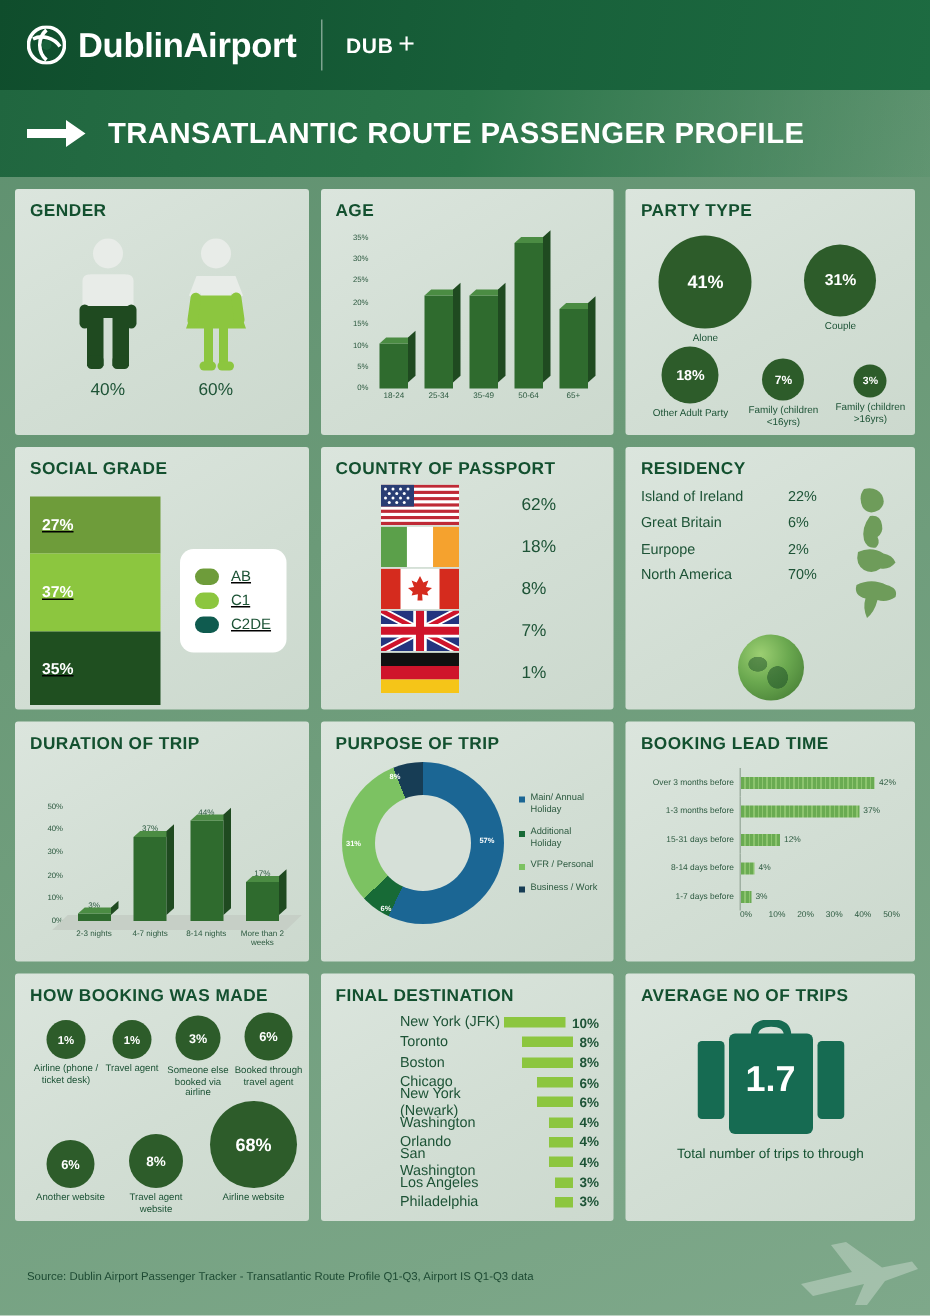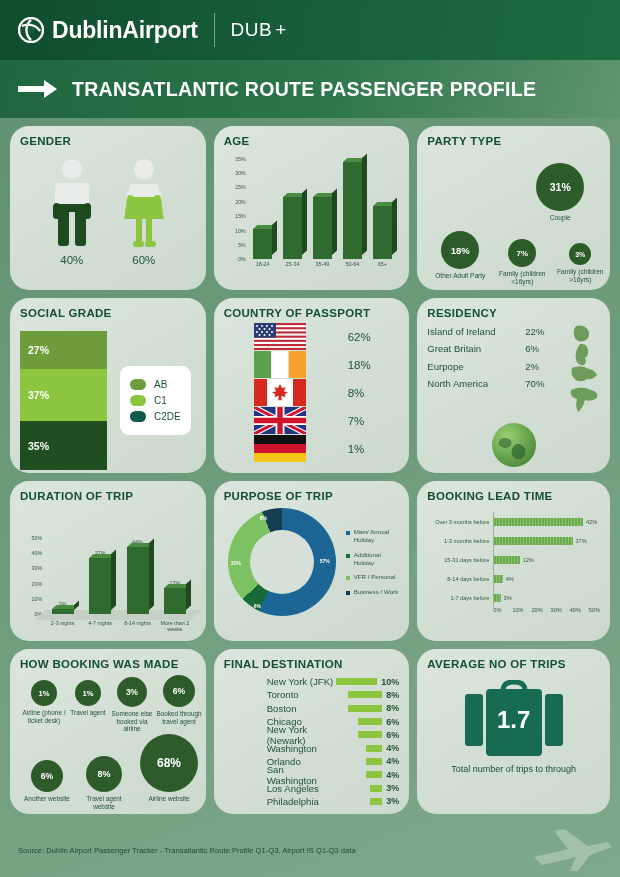--- a/index.html
+++ b/index.html
@@ -11,36 +11,36 @@
   }
   
   .brandbar {
     height:60px; background:linear-gradient(100deg,#0f4d2c 0%,#18603a 55%,#1d6b41 100%);
     display:flex; align-items:center; padding:0 18px; position:relative; z-index:3;
   }
   .logo-mark { width:26px; height:26px; position:relative; flex:0 0 auto; }
   .logo-mark svg { display:block; }
   .brand-name { color:#fff; font-size:23px; font-weight:bold; letter-spacing:-.2px; margin-left:8px; }
   .brand-div { width:1px; height:34px; background:rgba(255,255,255,.45); margin:0 16px; }
-  .dub { color:#fff; font-size:19px; font-weight:normal; letter-spacing:.5px; }
+  .dub { color:#fff; font-size:14px; font-weight:bold; letter-spacing:.5px; }
   .dubplus { color:#fff; font-size:19px; font-weight:300; margin-left:3px; }
 
   .titlebar {
     height:58px; background:linear-gradient(100deg,#20663f 0%,#2a7549 50%,#31815222 100%);
     display:flex; align-items:center; padding:0 18px; position:relative; z-index:3;
   }
   .arrow-icon { width:40px; height:22px; flex:0 0 auto; }
   .page-title { color:#fff; font-size:19.5px; font-weight:bold; letter-spacing:.3px; margin-left:14px; }
 
   
   .grid { padding:8px 10px 0 10px; display:flex; flex-direction:column; gap:8px; position:relative; z-index:2; }
   .row { display:flex; gap:8px; }
   .card {
     background:linear-gradient(150deg,#dbe5dd 0%,#d2ded4 55%,#ccd9ce 100%);
-    border-radius:19px; padding:9px 10px; position:relative; overflow:hidden;
+    border-radius:2px; padding:9px 10px; position:relative; overflow:hidden;
   }
   .c1 { width:199px; } .c2 { width:199px; } .c3 { width:196px; }
   .card-title { color:#13502f; font-size:11.5px; font-weight:bold; letter-spacing:.3px; }
 
   
   .r1 { height:164px; }
   .gender-figs { display:flex; justify-content:center; gap:14px; margin-top:10px; }
   .fig { width:58px; text-align:center; }
   .fig svg { display:block; margin:0 auto; }
   .fig-pct { color:#1d5336; font-size:11.5px; margin-top:5px; }
@@ -59,21 +59,21 @@
   .age-labels span { width:26px; text-align:center; font-size:5.4px; color:#2d5a40; }
 
   
   .party { position:relative; height:140px; margin-top:4px; }
   .party-item { position:absolute; text-align:center; }
   .bubble { border-radius:50%; background:#2d5c2a; color:#fff; display:flex; align-items:center; justify-content:center; font-weight:bold; margin:0 auto; }
   .bub-label { color:#1d5336; font-size:6.6px; line-height:1.15; margin-top:3px; }
 
   
   .r2 { height:175px; }
-  .sg-wrap { display:flex; margin-top:12px; align-items:center; }
+  .sg-wrap { display:flex; margin-top:12px; align-items:center;text-decoration:underline; }
   .sg-stack { width:87px; }
   .sg-seg { color:#fff; font-size:10.5px; font-weight:bold; display:flex; align-items:center; padding-left:8px; }
   .sg-legend { background:#fff; border-radius:9px; padding:8px 10px; margin-left:13px; }
   .sg-li { display:flex; align-items:center; gap:8px; margin:5px 0; }
   .sg-dot { width:16px; height:11px; border-radius:6px; }
   .sg-name { color:#1d5336; font-size:10px; }
 
   
   .pp-row { display:flex; align-items:center; margin-top:1px; }
   .flag { width:52px; height:27px; margin-left:30px; border:0; position:relative; overflow:hidden; }
@@ -264,20 +264,24 @@
           <span>35-49</span>
           <span>50-64</span>
           <span>65+</span>
         </div>
       </div>
     </div>
 
     <div class="card c3 r1">
       <div class="card-title">PARTY TYPE</div>
       <div class="party">
+        <div class="party-item" style="left:6px; top:6px; width:74px;">
+          <div class="bubble" style="width:62px;height:62px;font-size:12px">41%</div>
+          <div class="bub-label">Alone</div>
+        </div>
         <div class="party-item" style="left:100px; top:12px; width:66px;">
           <div class="bubble" style="width:48px;height:48px;font-size:10.5px">31%</div>
           <div class="bub-label">Couple</div>
         </div>
         <div class="party-item" style="left:2px; top:80px; width:62px;">
           <div class="bubble" style="width:38px;height:38px;font-size:9.5px">18%</div>
           <div class="bub-label">Other Adult Party</div>
         </div>
         <div class="party-item" style="left:64px; top:88px; width:62px;">
           <div class="bubble" style="width:28px;height:28px;font-size:8px">7%</div>

